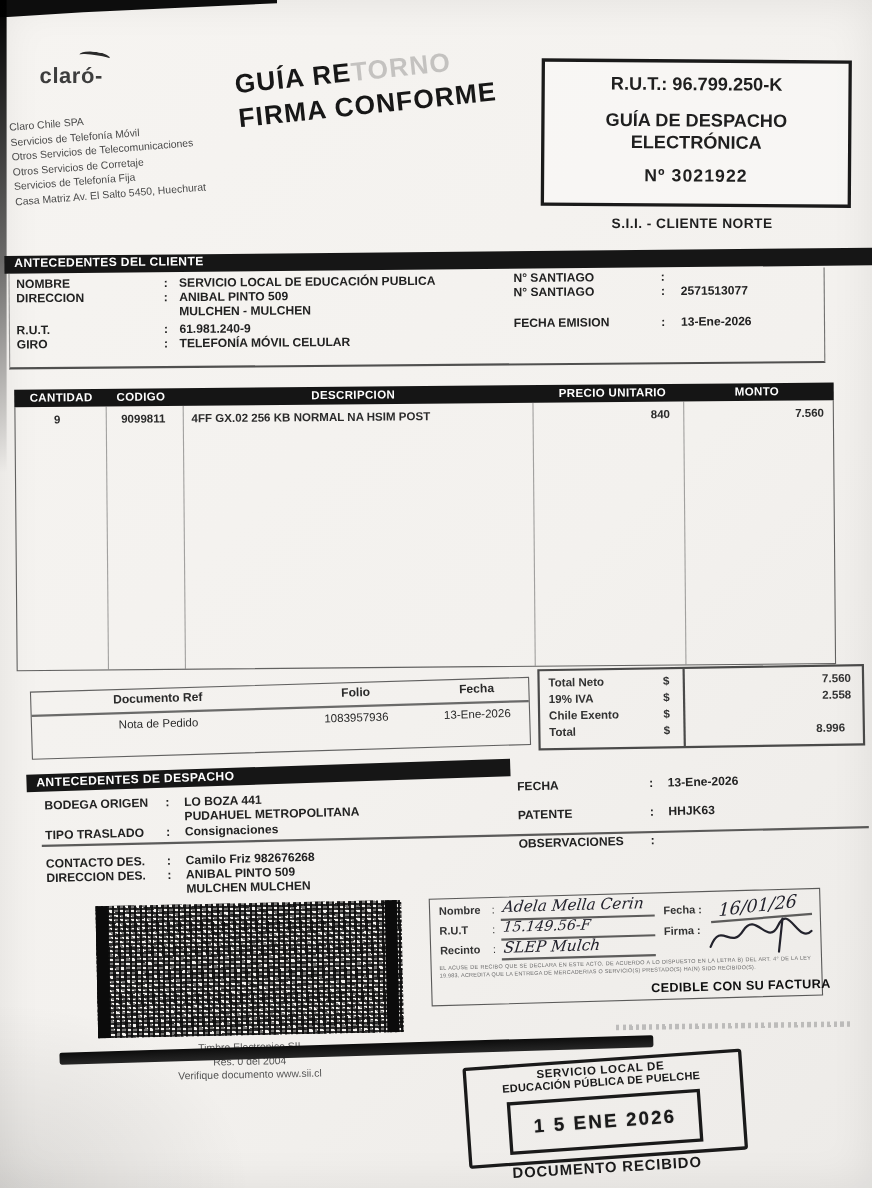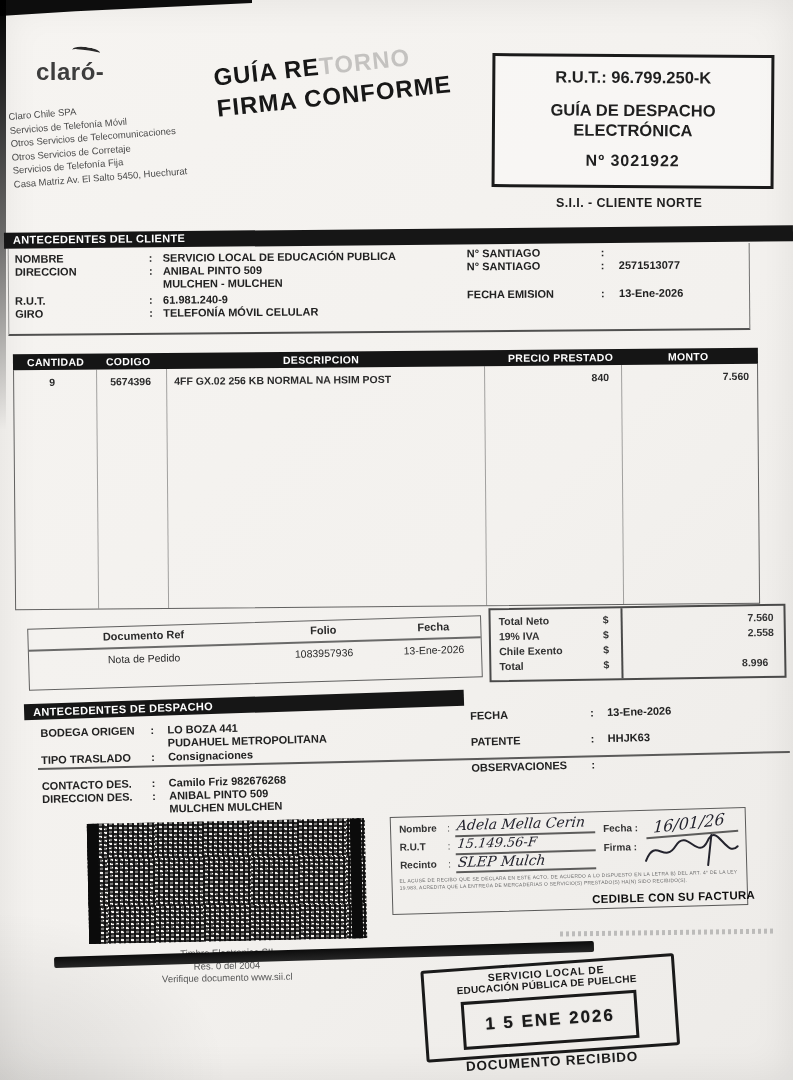--- a/index.html
+++ b/index.html
@@ -14,21 +14,21 @@
   
   .corner-wedge{left:0;top:0;width:252px;height:16px;background:#0d0d0d;
                 clip-path:polygon(0 0,100% 0,100% 18%,30% 70%,0 100%);}
   .edge-strip{left:0;top:0;width:6px;height:430px;
               background:linear-gradient(#000 0%,rgba(0,0,0,.55) 55%,rgba(0,0,0,0) 100%);}
   .pen-mark{left:72px;top:47px;width:28px;height:6px;border-top:3px solid #2a2a2a;
             border-radius:60% 40% 0 0;transform:rotate(10deg);}
   .vignette{left:0;bottom:0;width:230px;height:170px;
             background:radial-gradient(ellipse at 0% 100%,rgba(0,0,0,.10),rgba(0,0,0,0) 70%);}
   
-  .logo{left:36px;top:58px;font-size:24px;font-weight:bold;color:#3d3d3d;letter-spacing:.5px;}
+  .logo{left:36px;top:58px;font-size:20px;font-weight:bold;color:#3d3d3d;letter-spacing:.5px;}
   .company{left:8px;top:110px;font-size:9.5px;line-height:13.5px;color:#4a4a4a;
            transform:rotate(-4.5deg);transform-origin:left top;white-space:nowrap;}
   .top-stamp{left:212px;top:62px;transform:rotate(-6deg);transform-origin:left top;
              font-size:24px;line-height:31px;font-weight:bold;color:#171717;letter-spacing:1px;white-space:nowrap;}
   .faded{color:rgba(23,23,23,.22);}
   .rut-box{left:492px;top:54px;width:276px;height:128px;border:3.5px solid #1a1a1a;
            transform:rotate(.4deg);text-align:center;background:rgba(255,255,255,.35);}
   .rut-box .l1{margin-top:11px;font-size:16.5px;font-weight:bold;}
   .rut-box .l2{margin-top:13px;font-size:16.5px;font-weight:bold;line-height:20px;}
   .rut-box .l4{margin-top:12px;font-size:16px;font-weight:bold;letter-spacing:1px;}
@@ -164,31 +164,31 @@
     <span style="left:458px;top:43px">FECHA EMISION</span>
     <span style="left:592px;top:43px">:</span>
     <span style="left:610px;top:43px">13-Ene-2026</span>
   </div>
 
   <div class="abs items">
     <div class="items-head">
       <span style="left:14px">CANTIDAD</span>
       <span style="left:93px">CODIGO</span>
       <span style="left:270px">DESCRIPCION</span>
-      <span style="left:495px">PRECIO PRESTADO</span>
+      <span style="left:495px">PRECIO UNITARIO</span>
       <span style="left:655px">MONTO</span>
     </div>
     <div class="items-body">
       <div class="vline" style="left:82px"></div>
       <div class="vline" style="left:152px"></div>
       <div class="vline" style="left:470px"></div>
       <div class="vline" style="left:607px"></div>
       <div class="items-row">
         <span style="left:35px">9</span>
-        <span style="left:96px">5674396</span>
+        <span style="left:96px">9099811</span>
         <span style="left:160px">4FF GX.02 256 KB NORMAL NA HSIM POST</span>
         <span style="left:470px;width:125px;text-align:right">840</span>
         <span style="left:607px;width:128px;text-align:right">7.560</span>
       </div>
     </div>
   </div>
 
   <div class="abs ref">
     <span class="hd" style="left:0;width:230px;text-align:center">Documento Ref</span>
     <span class="hd" style="left:230px;width:130px;text-align:center">Folio</span>

